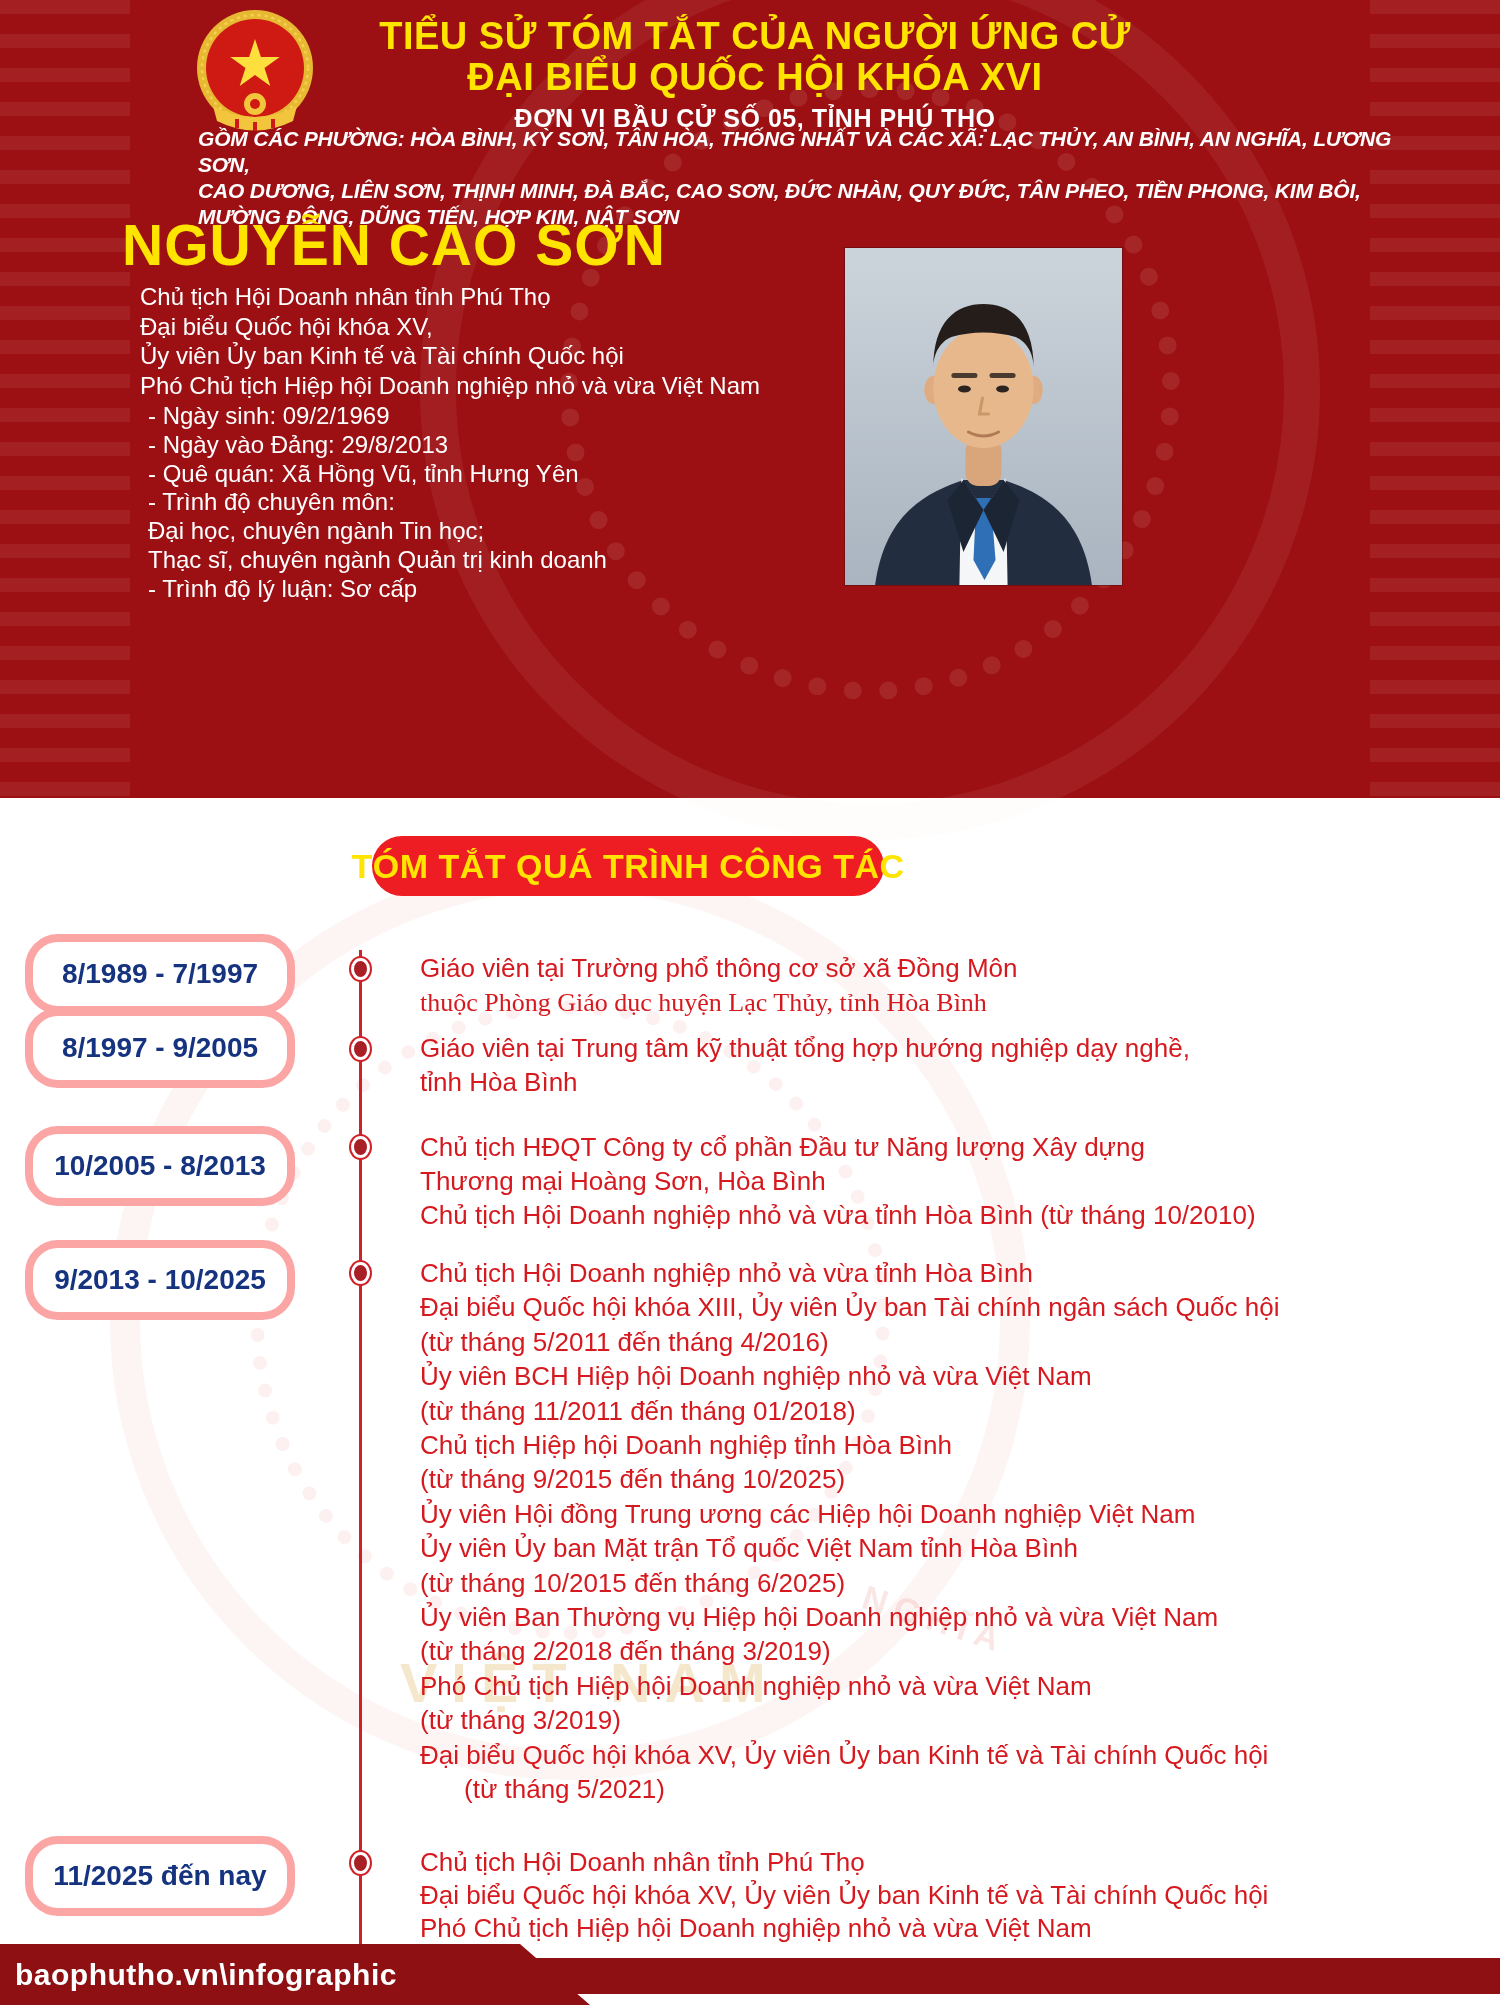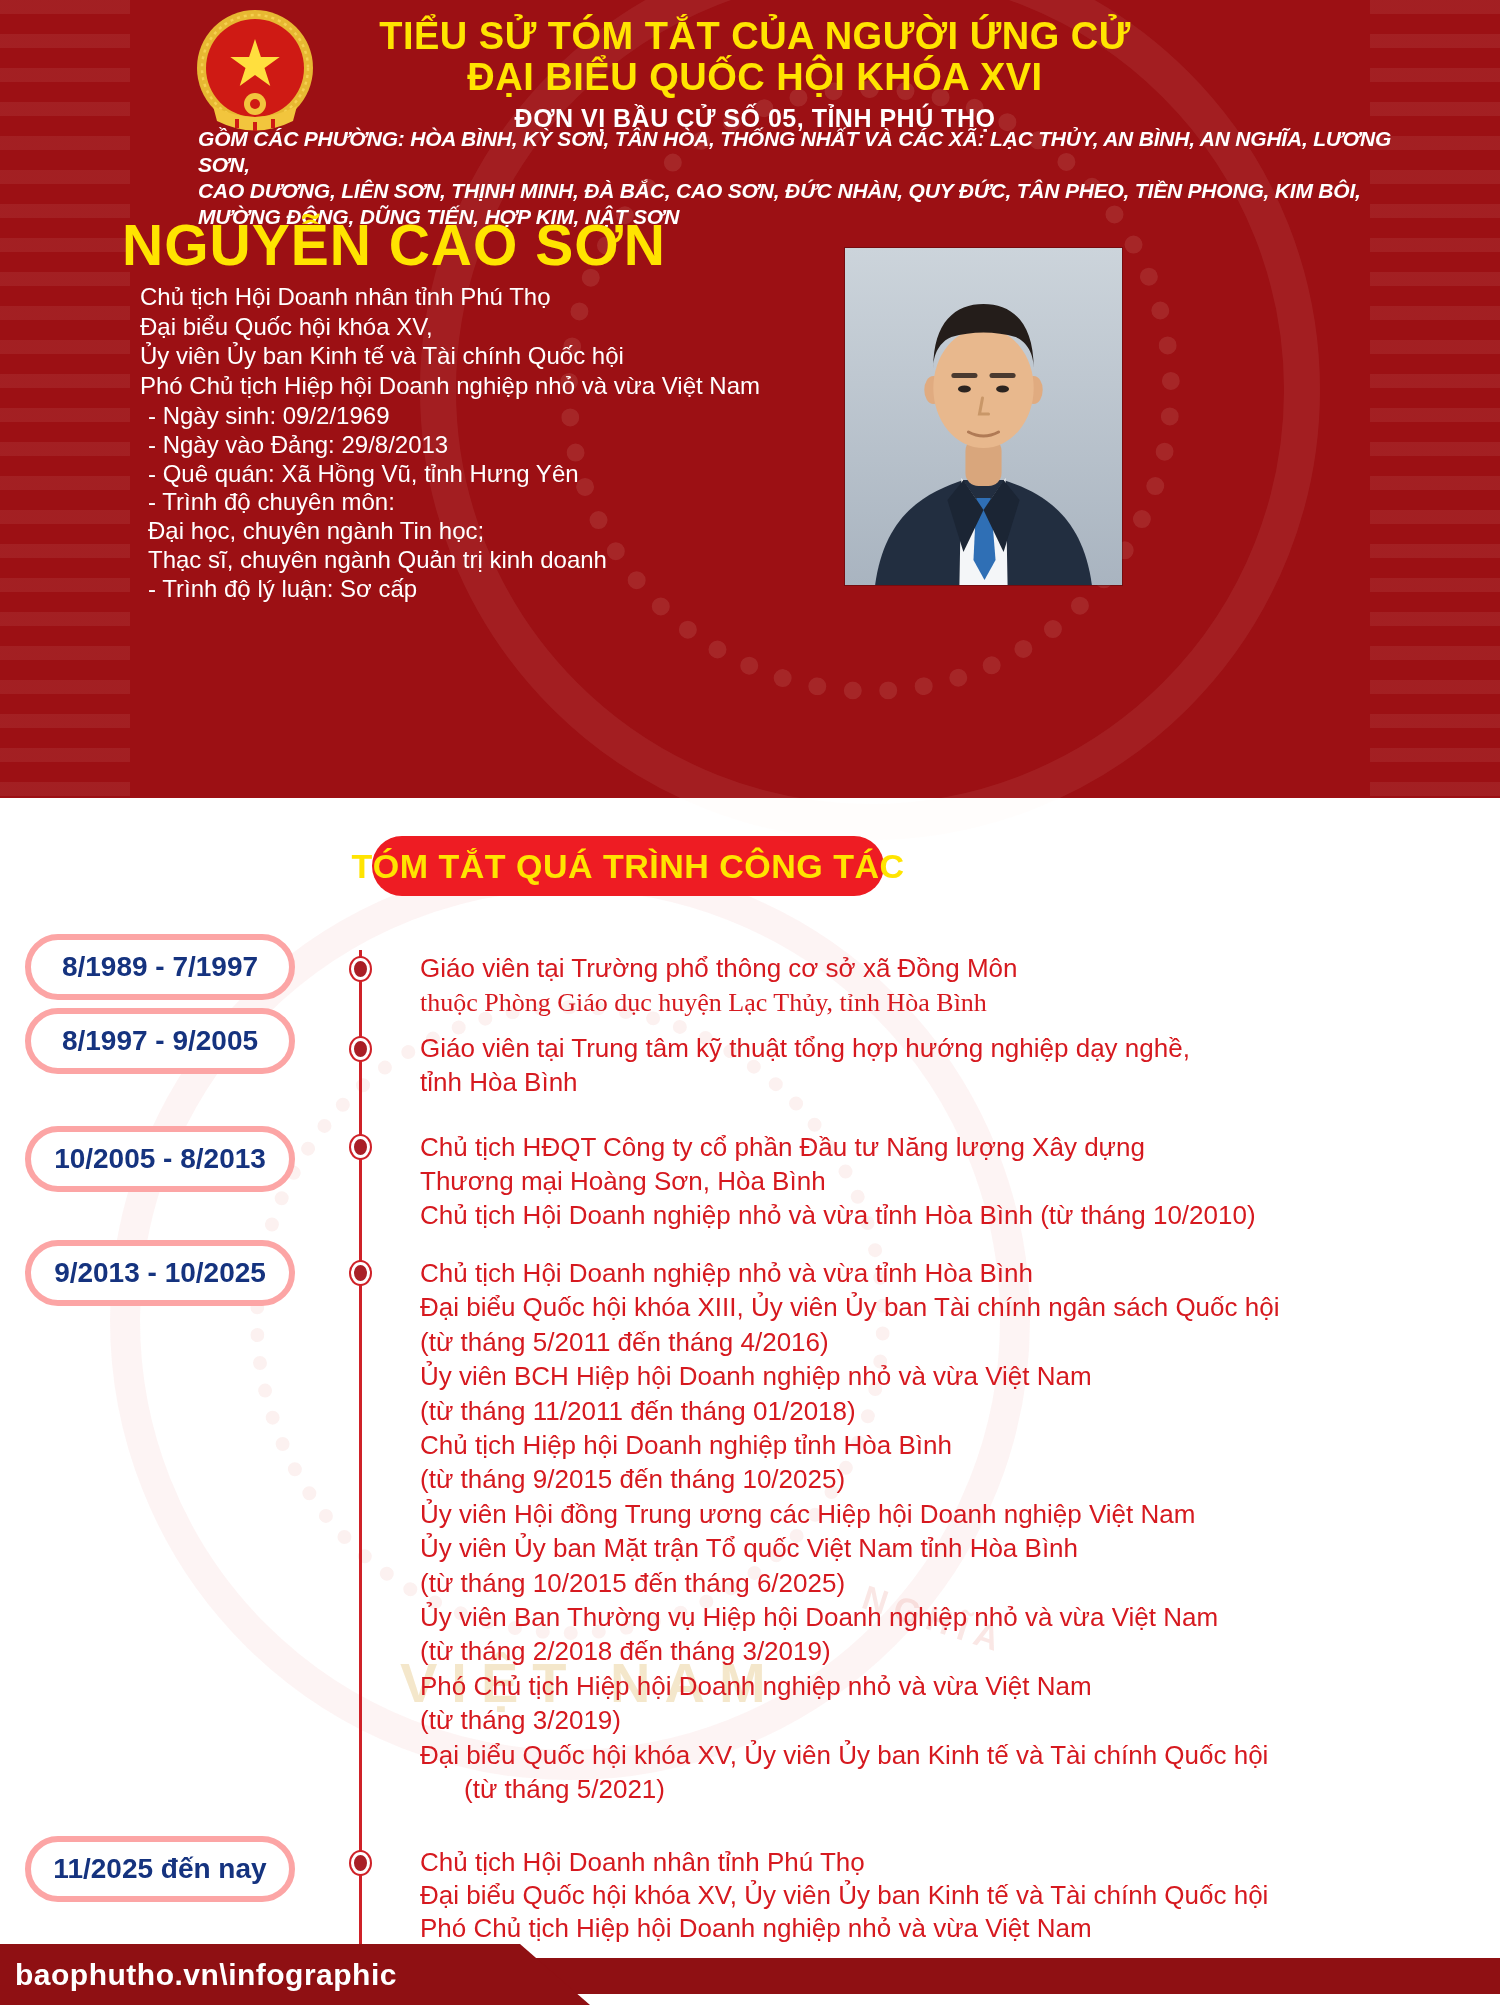--- a/index.html
+++ b/index.html
@@ -69,22 +69,22 @@
   .section-banner {
     position:absolute; left:372px; top:836px; width:512px; height:60px;
     background:#ee1c23; border-radius:30px;
     display:flex; align-items:center; justify-content:center;
   }
   .section-banner span { color:#ffe400; font-weight:bold; font-size:34px; letter-spacing:0.5px; white-space:nowrap; }
 
   
   .tl-line { position:absolute; left:359px; top:950px; width:3px; height:1040px; background:#cf2128; }
   .tl-pill {
-    position:absolute; left:25px; width:270px; height:66px;
-    background:#ffffff; border:6px solid #fca5a5; border-radius:33px;
+    position:absolute; left:25px; width:270px; height:80px;
+    background:#ffffff; border:8px solid #fca5a5; border-radius:33px;
     display:flex; align-items:center; justify-content:center;text-align:right;
   }
   .tl-pill span { color:#15337f; font-weight:bold; font-size:28px; white-space:nowrap; }
   .tl-dot {
     position:absolute; left:351px; width:19px; height:22px;
     background:#a91f26; border:3px solid #ffffff; border-radius:50%;
     box-shadow:0 0 0 2px #cf2128;
   }
   .tl-text { position:absolute; left:420px; width:1070px; }
   .tl-text div { color:#d6191f; font-size:26px; white-space:nowrap; }

